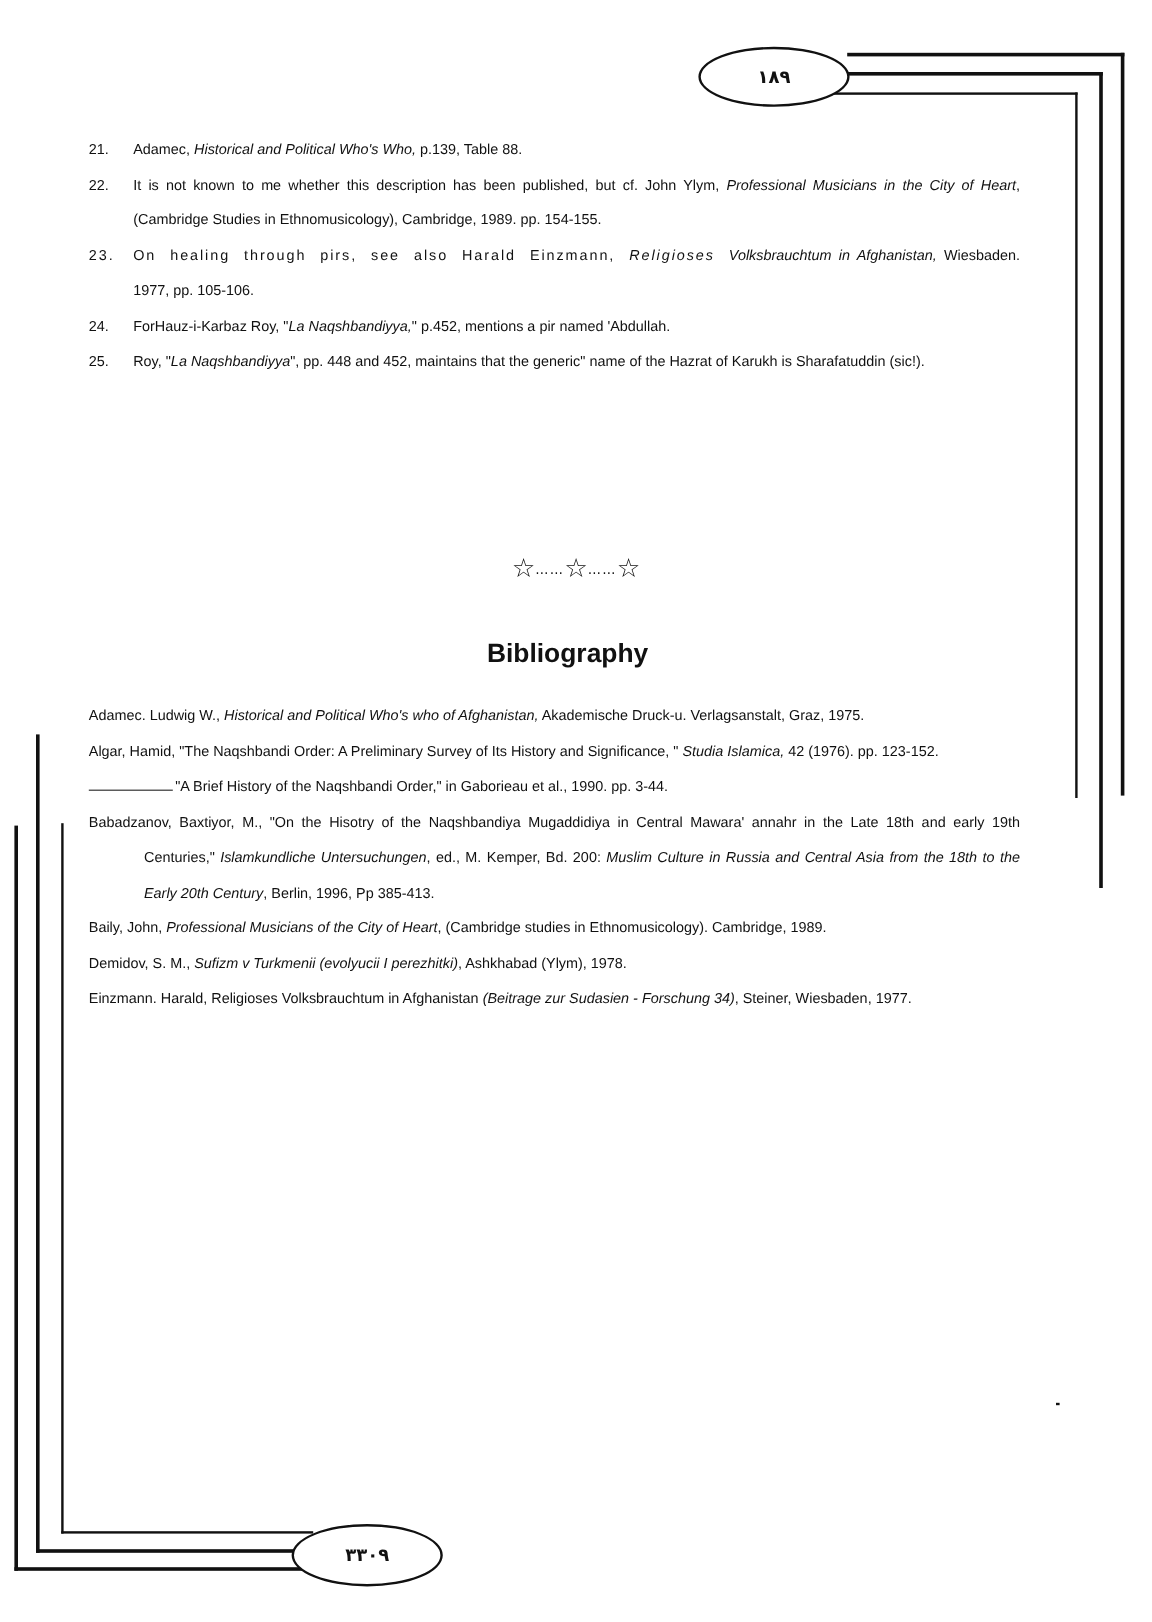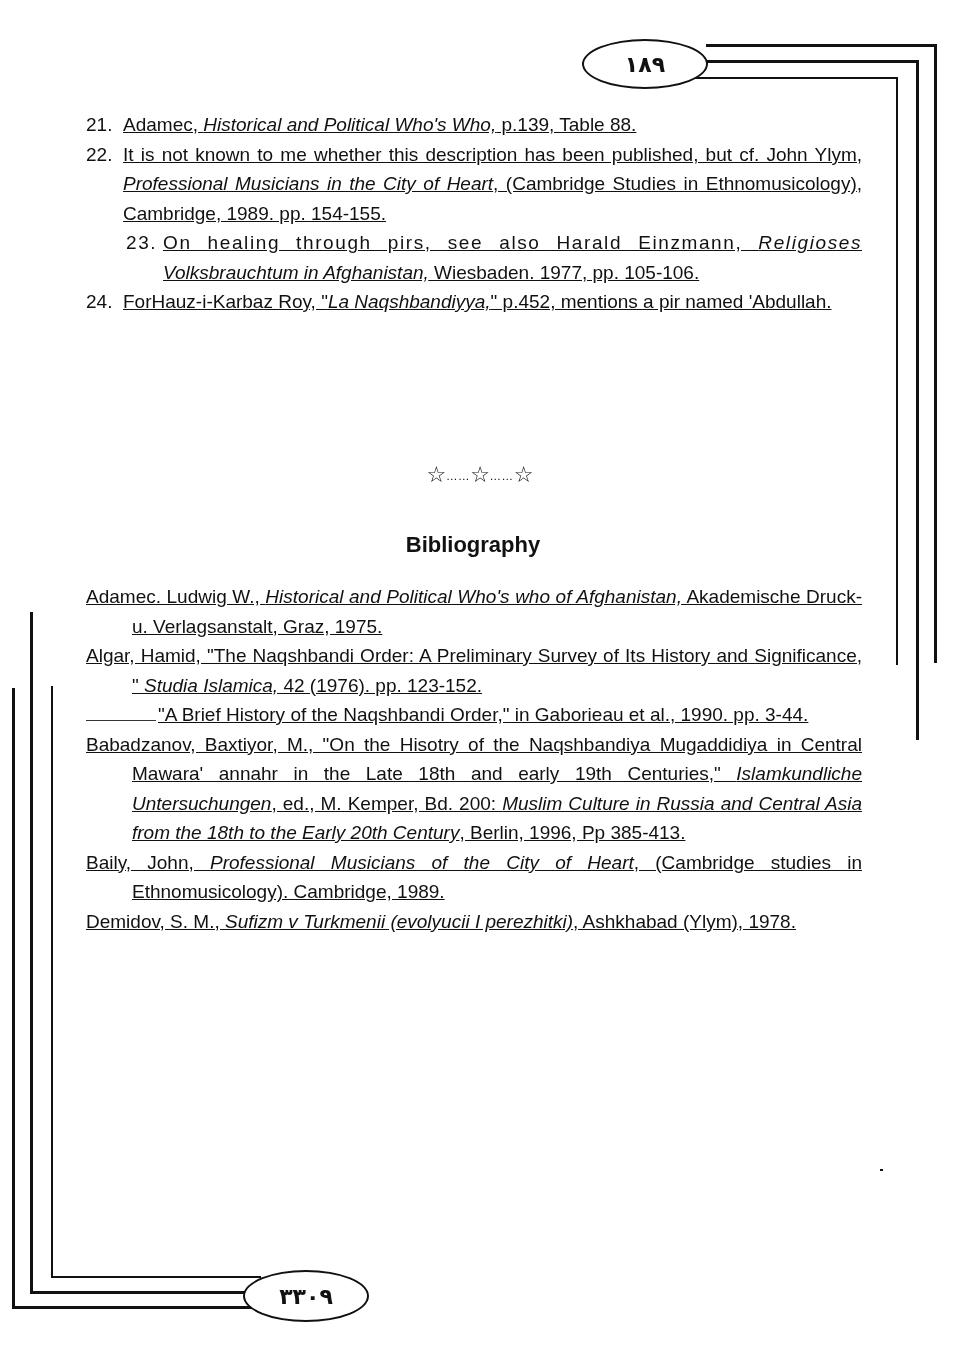--- a/index.html
+++ b/index.html
@@ -5,36 +5,36 @@
   html, body { margin: 0; padding: 0; }
   body {
     width: 960px; height: 1352px; position: relative; overflow: hidden;
     background: #ffffff; color: #111;
     font-family: "Liberation Sans", sans-serif;
   }
   .frame-line { position: absolute; background: #111; }
   .oval {
     position: absolute; border: 2.5px solid #111; border-radius: 50%;
     background: #fff; display: flex; align-items: center; justify-content: center;
-    font-family: "DejaVu Sans", sans-serif; font-weight: bold; font-size: 22px;
+    font-family: "DejaVu Sans", sans-serif; font-weight: bold; font-size: 15px;
     letter-spacing: 2px; box-sizing: border-box;
   }
   .content {
-    position: absolute; left: 86px; width: 776px;
-    font-size: 19px; line-height: 29.5px; text-decoration: underline;
+    position: absolute; left: 74px; width: 776px;
+    font-size: 12px; line-height: 29.5px;
   }
   .note { position: relative; padding-left: 37px; text-align: justify; }
   .note .num { position: absolute; left: 0; top: 0; }
   .ref { padding-left: 46px; text-indent: -46px; text-align: justify; }
   .ref .dash {
     display: inline-block; width: 70px; border-bottom: 1px solid #333;
     vertical-align: baseline; margin-right: 2px; text-indent: 0;
   }
   i { font-style: italic; }
-  .wide { letter-spacing: 1.6px; word-spacing: 4px; margin-left: 40px; }
+  .wide { letter-spacing: 1.6px; word-spacing: 4px; }
   .sep {
     position: absolute; left: 0; width: 960px; top: 462px; text-align: center;
     font-family: "DejaVu Sans", sans-serif; font-size: 22px; color: #111;
   }
   .sep .dots { font-size: 11px; letter-spacing: 1px; vertical-align: middle; }
   .title {
     position: absolute; left: 0; width: 946px; top: 532px; text-align: center;
     font-weight: bold; font-size: 22px;
   }
   .stray-dot { position: absolute; width: 3px; height: 2px; background: #111; }
@@ -61,29 +61,31 @@
 </div>
 <div class="oval" style="left:243px;top:1270px;width:126px;height:52px;">
   <span dir="rtl">٣٣٠٩</span>
 </div>
 
 <div class="content" style="top:110px;" id="notes">
     <div class="note"><span class="num">21.</span><span>Adamec, </span><i>Historical and Political Who's Who,</i><span> p.139, Table 88.</span></div>
     <div class="note"><span class="num">22.</span><span>It is not known to me whether this description has been published, but cf. John Ylym, </span><i>Professional Musicians in the City of Heart</i><span>, (Cambridge Studies in Ethnomusicology), Cambridge, 1989. pp. 154-155.</span></div>
     <div class="note wide"><span class="num">23.</span><span>On healing through pirs, see also Harald Einzmann, </span><i>Religioses</i><span> </span><i style="letter-spacing: 0px; word-spacing: 0px;">Volksbrauchtum in Afghanistan,</i><span style="letter-spacing: 0px; word-spacing: 0px;"> Wiesbaden. 1977, pp. 105-106.</span></div>
     <div class="note"><span class="num">24.</span><span>ForHauz-i-Karbaz Roy, "</span><i>La Naqshbandiyya,</i><span>" p.452, mentions a pir named 'Abdullah.</span></div>
+    <div class="note"><span class="num">25.</span><span>Roy, "</span><i>La Naqshbandiyya</i><span>", pp. 448 and 452, maintains that the generic" name of the Hazrat of Karukh is Sharafatuddin (sic!).</span></div>
   </div>
 
 <div class="sep">
   <span>☆</span><span class="dots">……</span><span>☆</span><span class="dots">……</span><span>☆</span>
 </div>
 
 <div class="title">Bibliography</div>
 <div class="content" style="top:582px;" id="bib">
     <div class="ref"><span>Adamec. Ludwig W., </span><i>Historical and Political Who's who of Afghanistan,</i><span> Akademische Druck-u. Verlagsanstalt, Graz, 1975.</span></div>
     <div class="ref"><span>Algar, Hamid, "The Naqshbandi Order: A Preliminary Survey of Its History and Significance, " </span><i>Studia Islamica,</i><span>  42 (1976). pp. 123-152.</span></div>
     <div class="ref"><span class="dash"></span><span>"A Brief History of the Naqshbandi Order," in Gaborieau et al., 1990. pp. 3-44.</span></div>
     <div class="ref"><span>Babadzanov, Baxtiyor, M., "On the Hisotry of the Naqshbandiya Mugaddidiya in Central Mawara' annahr in the Late 18th and early 19th Centuries," </span><i>Islamkundliche Untersuchungen</i><span>, ed., M. Kemper, Bd. 200: </span><i>Muslim Culture in Russia and Central Asia from the 18th to the Early 20th Century</i><span>, Berlin, 1996, Pp 385-413.</span></div>
     <div class="ref"><span>Baily, John, </span><i>Professional Musicians of the City of Heart</i><span>, (Cambridge studies in Ethnomusicology). Cambridge, 1989.</span></div>
     <div class="ref"><span>Demidov, S. M., </span><i>Sufizm v Turkmenii (evolyucii I perezhitki)</i><span>, Ashkhabad (Ylym), 1978.</span></div>
+    <div class="ref"><span>Einzmann. Harald, Religioses Volksbrauchtum in Afghanistan </span><i>(Beitrage zur Sudasien - Forschung 34)</i><span>, Steiner, Wiesbaden, 1977.</span></div>
   </div>
 
 <div class="stray-dot" style="left:880px;top:1169px;"></div>
 
 </body></html>

